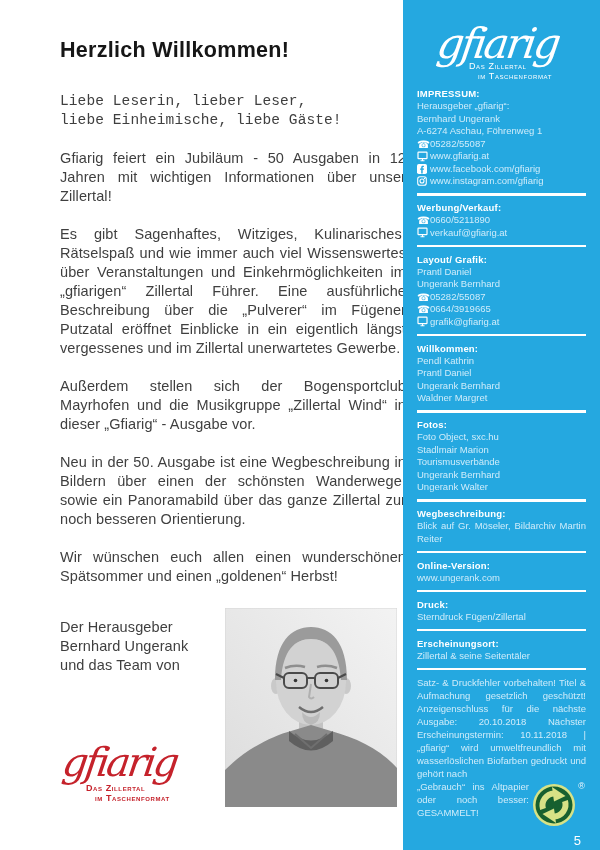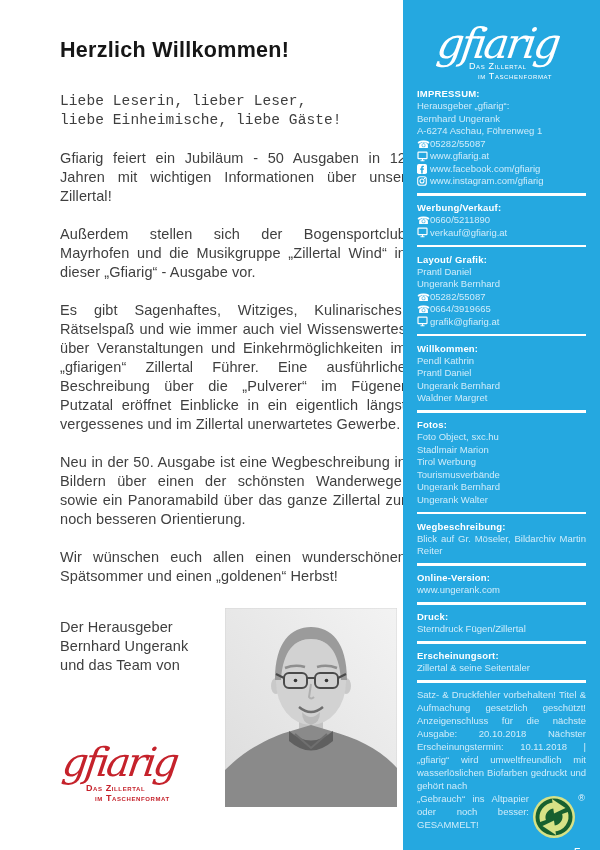--- a/index.html
+++ b/index.html
@@ -61,22 +61,22 @@
 </style>
 </head>
 <body>
 
 <div class="main-col">
   <h1 class="page-title">Herzlich Willkommen!</h1>
   <div id="paragraphs">
       <p class="para">Liebe Leserin, lieber Leser,
 liebe Einheimische, liebe Gäste!</p>
       <p class="para">Gfiarig feiert ein Jubiläum - 50 Ausgaben in 12 Jahren mit wichtigen Informationen über unser Zillertal!</p>
+      <p class="para">Es gibt Sagenhaftes, Witziges, Kulinarisches, Rätselspaß und wie immer auch viel Wissenswertes über Veranstaltungen und Einkehrmöglichkeiten im „gfiarigen“ Zillertal Führer. Eine ausführliche Beschreibung über die „Pulverer“ im Fügener Putzatal eröffnet Einblicke in ein eigentlich längst vergessenes und im Zillertal unerwartetes Gewerbe.</p>
       <p class="para">Außerdem stellen sich der Bogensportclub Mayrhofen und die Musikgruppe „Zillertal Wind“ in dieser „Gfiarig“ - Ausgabe vor.</p>
-      <p class="para">Es gibt Sagenhaftes, Witziges, Kulinarisches, Rätselspaß und wie immer auch viel Wissenswertes über Veranstaltungen und Einkehrmöglichkeiten im „gfiarigen“ Zillertal Führer. Eine ausführliche Beschreibung über die „Pulverer“ im Fügener Putzatal eröffnet Einblicke in ein eigentlich längst vergessenes und im Zillertal unerwartetes Gewerbe.</p>
       <p class="para">Neu in der 50. Ausgabe ist eine Wegbeschreibung in Bildern über einen der schönsten Wanderwege, sowie ein Panoramabild über das ganze Zillertal zur noch besseren Orientierung.</p>
       <p class="para">Wir wünschen euch allen einen wunderschönen Spätsommer und einen „goldenen“ Herbst!</p>
     </div>
   <div class="signature">Der Herausgeber
 Bernhard Ungerank
 und das Team von</div>
 </div>
 
 <svg class="photo" viewBox="0 0 172 199" xmlns="http://www.w3.org/2000/svg">
   <defs>
@@ -213,21 +213,20 @@
         <div class="sb-item"><span class="sb-text">Pendl Kathrin</span></div>
         <div class="sb-item"><span class="sb-text">Prantl Daniel</span></div>
         <div class="sb-item"><span class="sb-text">Ungerank Bernhard</span></div>
         <div class="sb-item"><span class="sb-text">Waldner Margret</span></div>
       </section>
       <div class="sep"></div>
       <section class="sb-section">
         <div class="sb-title">Fotos:</div>
         <div class="sb-item"><span class="sb-text">Foto Object, sxc.hu</span></div>
         <div class="sb-item"><span class="sb-text">Stadlmair Marion</span></div>
-        <div class="sb-item"><span class="sb-text">Tirol Werbung</span></div>
         <div class="sb-item"><span class="sb-text">Tourismusverbände</span></div>
         <div class="sb-item"><span class="sb-text">Ungerank Bernhard</span></div>
         <div class="sb-item"><span class="sb-text">Ungerank Walter</span></div>
       </section>
       <div class="sep"></div>
       <section class="sb-section">
         <div class="sb-title">Wegbeschreibung:</div>
         <div class="sb-item"><span class="sb-text">Blick auf Gr. Möseler, Bildarchiv Martin Reiter</span></div>
       </section>
       <div class="sep"></div>

